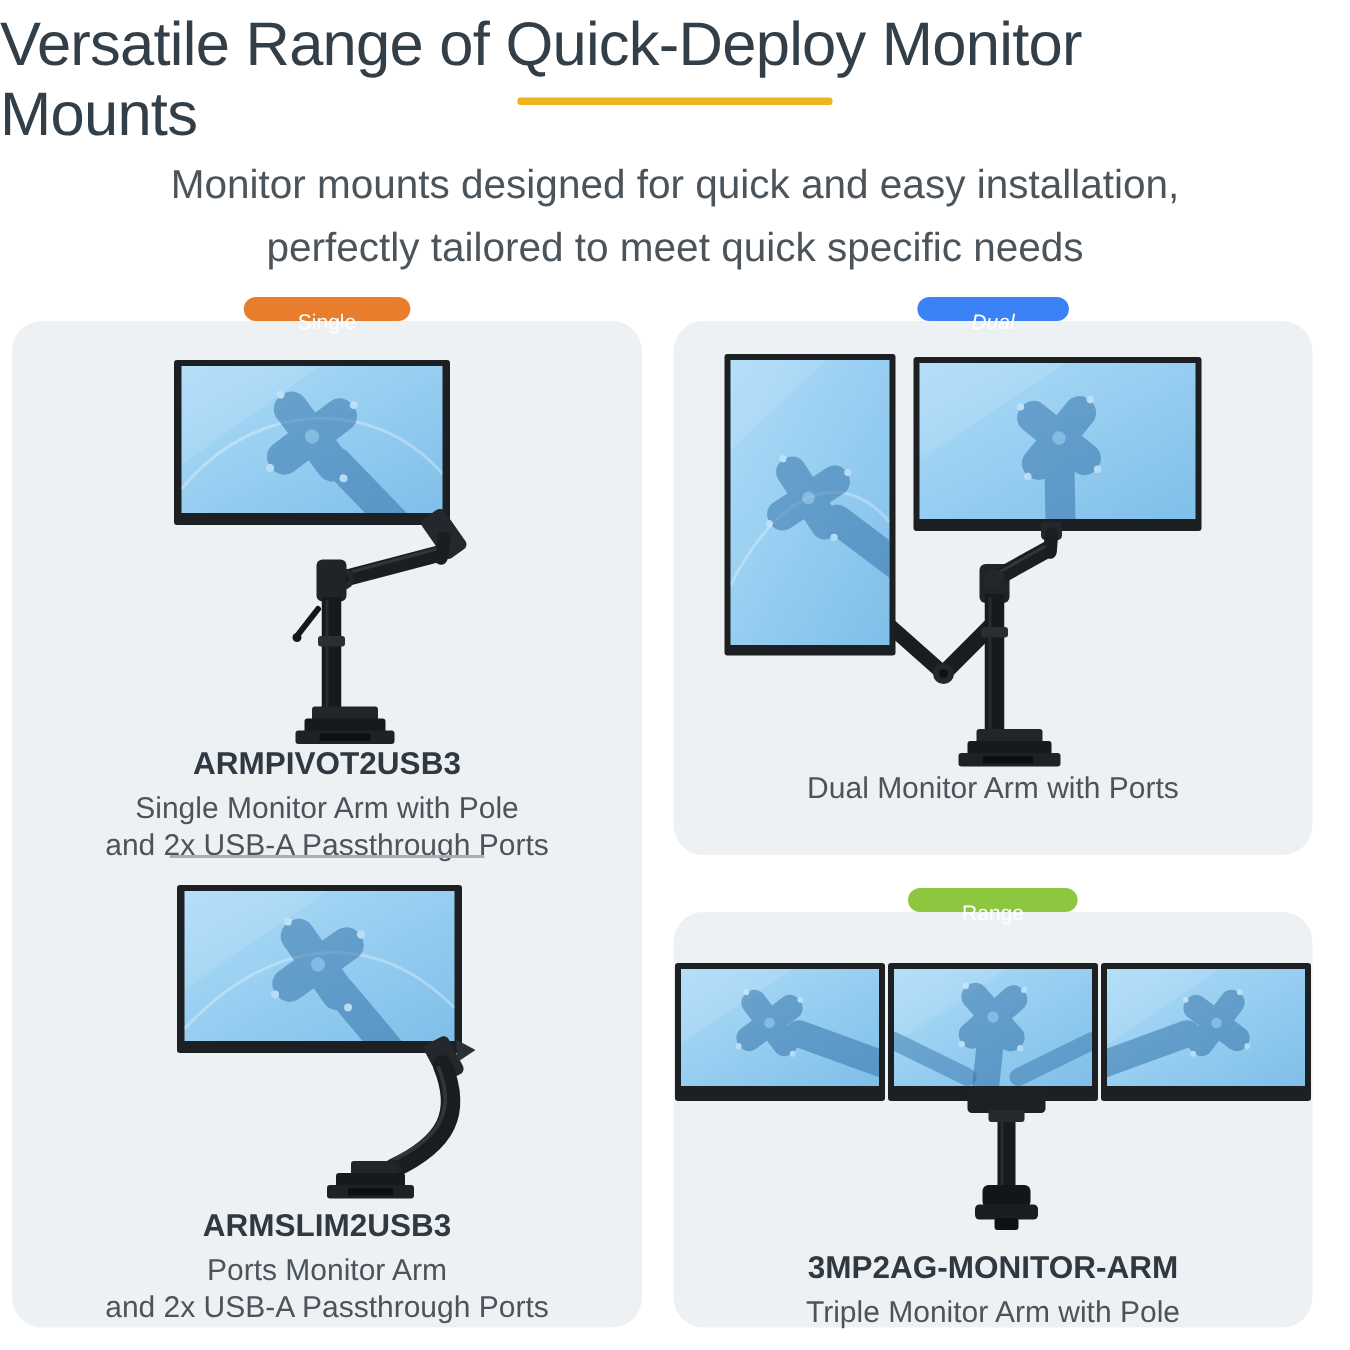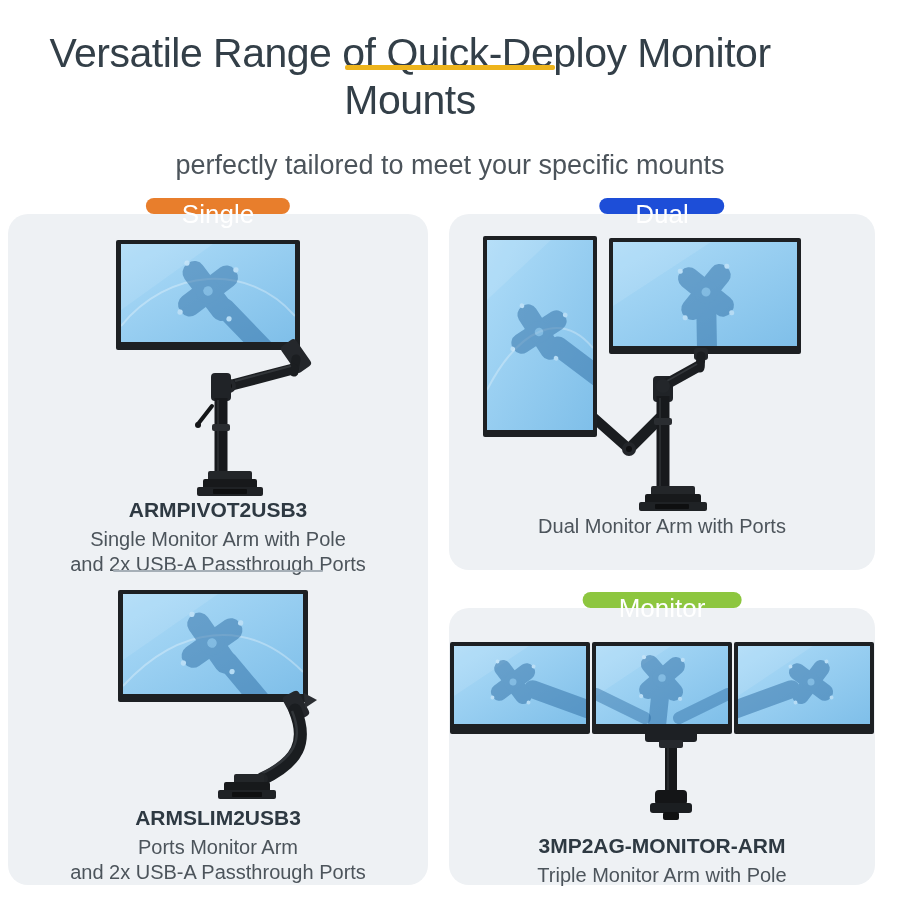--- a/index.html
+++ b/index.html
@@ -8,45 +8,45 @@
     background:#ffffff;
     font-family:"Liberation Sans", sans-serif;
     position:relative;
     overflow:hidden;
     color:#333f48;
   }
   .stage { position:absolute; inset:0; }
 
   .title {
     position:absolute; top:6px; left:0; width:820px;
-    text-align:center; font-size:41px; font-weight:400;
-    letter-spacing:-0.5px; color:#333f48;margin-top:24px;
+    text-align:left; font-size:41px; font-weight:400;
+    letter-spacing:-0.5px; color:#333f48;
   }
   .title-divider {
     position:absolute; top:65px; left:345px;
     width:210px; height:5px; background:#eeb41c; border-radius:2px;
   }
   .subtitle {
     position:absolute; top:102px; left:0; width:900px;
     text-align:center; font-size:27px; line-height:42px;
     font-weight:400; color:#4c545b;
   }
 
   .card { position:absolute; background:#eef1f4; border-radius:20px; }
   .card-left   { left:8px;   top:214px; width:420px; height:671px; }
   .card-dual   { left:449px; top:214px; width:426px; height:356px; }
   .card-triple { left:449px; top:608px; width:426px; height:277px; }
 
   .badge {
     position:absolute; top:-16px; left:50%; transform:translateX(-50%);
     height:16px; line-height:32px; padding:0 36px; border-radius:17px;
-    color:#ffffff; font-size:26px; white-space:nowrap;
+    color:#ffffff; font-size:14px; white-space:nowrap;
   }
   .badge-single { background:#e87e2c; }
-  .badge-dual   { background:#1d4ed8; }
+  .badge-dual   { background:#3b82f6;font-style:italic; }
   .badge-triple { background:#8dc63f; }
 
   .illus { position:absolute; left:0; display:block; }
   .illus-1 { top:14px; }
   .illus-2 { top:14px; }
   .illus-3 { top:372px; }
   .illus-4 { top:28px; }
 
   .ptext { position:absolute; left:0; width:100%; text-align:center; }
   .ptext-1 { top:284px; }
@@ -62,22 +62,22 @@
   }
 </style>
 </head>
 <body>
 
 <div class="stage">
 
   <h1 class="title">Versatile Range of Quick-Deploy Monitor Mounts</h1>
   <div class="title-divider"></div>
   <p class="subtitle">
-    <br>
-    <span>perfectly tailored to meet your specific mounts</span>
+    <span>Monitor mounts designed for quick and easy installation,</span><br>
+    <span>perfectly tailored to meet quick specific needs</span>
   </p>
 
   <div class="card card-left">
     <div class="badge badge-single">Single</div>
 
     <svg class="illus illus-1" width="420" height="272" viewBox="0 0 420 272">
       <defs>
         <linearGradient id="s1" x1="0" y1="0" x2="1" y2="1">
           <stop offset="0" stop-color="#aedcf8"></stop>
             <stop offset="1" stop-color="#7fbfe9"></stop>
@@ -281,21 +281,21 @@
     </svg>
 
     <div class="ptext ptext-2">
       <div class="desc">
         <div>Dual Monitor Arm with Ports</div>
       </div>
     </div>
   </div>
 
   <div class="card card-triple">
-    <div class="badge badge-triple">Monitor</div>
+    <div class="badge badge-triple">Range</div>
 
     <svg class="illus illus-4" width="426" height="220" viewBox="0 0 426 220">
       <defs>
         <linearGradient id="s4" x1="0" y1="0" x2="1" y2="1">
           <stop offset="0" stop-color="#aedcf8"></stop>
             <stop offset="1" stop-color="#7fbfe9"></stop>
         </linearGradient>
         <clipPath id="c4a">
             <rect x="5" y="10" width="132" height="78"></rect>
           </clipPath>

